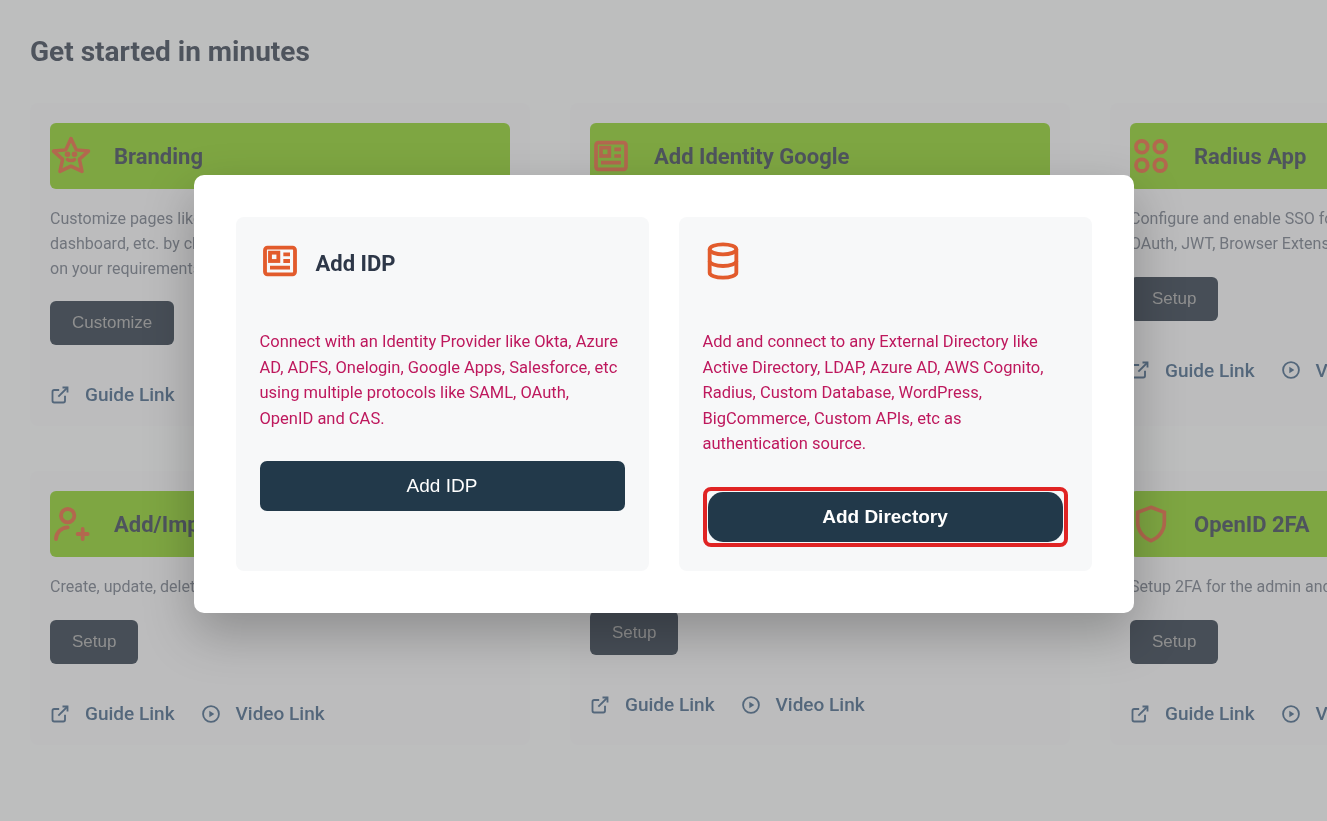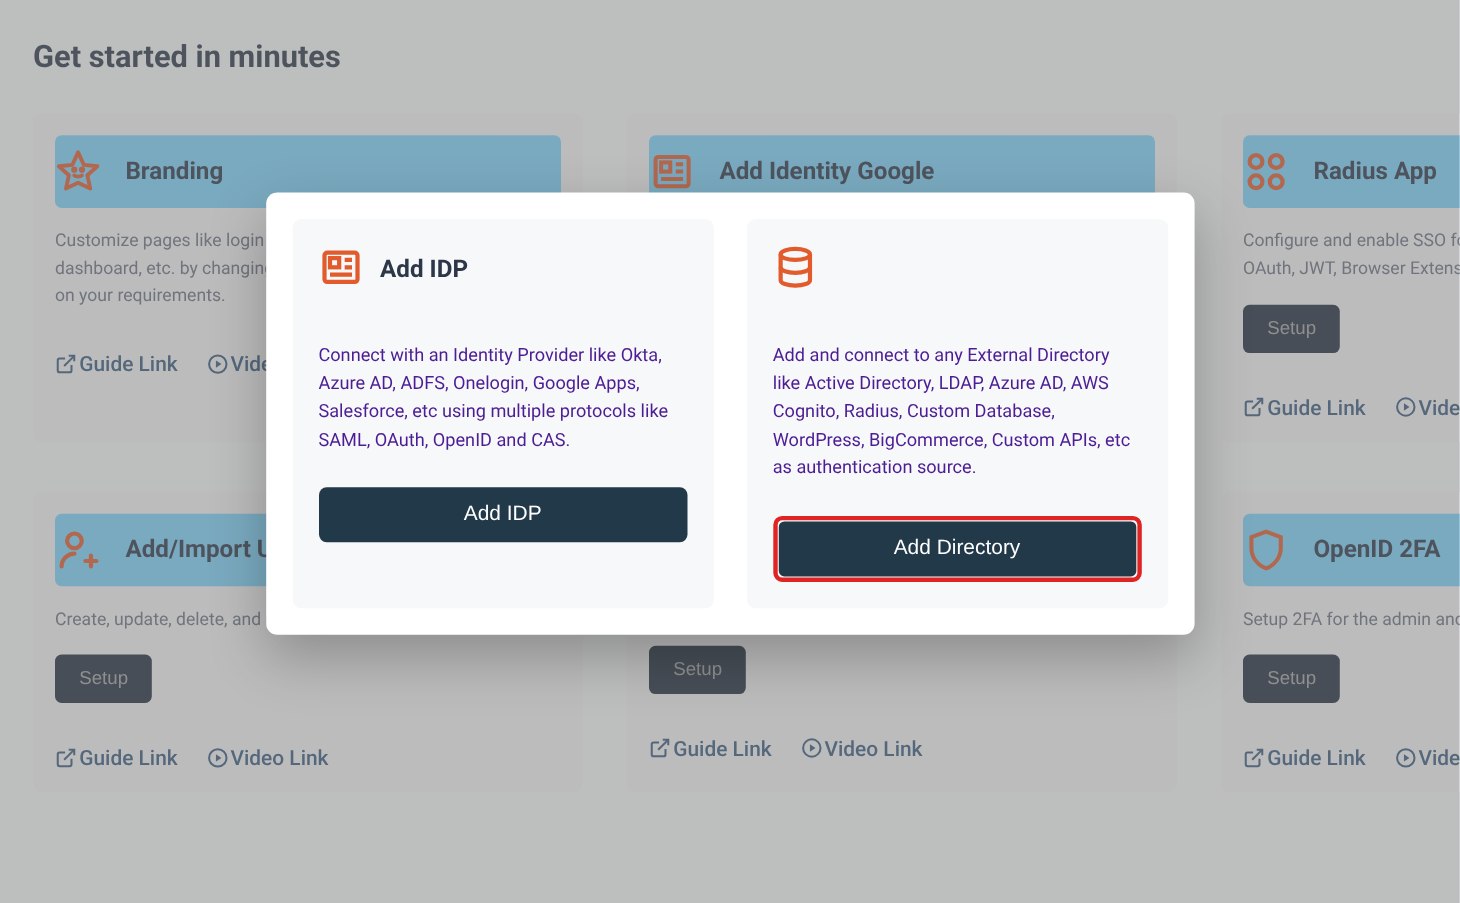--- a/index.html
+++ b/index.html
@@ -31,21 +31,21 @@
   .card {
     background: #f4f5f6;
     border-radius: 8px;
     padding: 20px;
     min-height: 260px;
   }
   .card-header {
     display: flex;
     align-items: center;
     gap: 22px;
-    background: #7dd3fc;
+    background: #84cc16;
     border-radius: 6px;
     padding: 12px 0 12px 0;
     margin-bottom: 18px;
   }
   .card-icon {
     width: 42px;
     height: 42px;
     display: flex;
     align-items: center;
     justify-content: center;
@@ -75,44 +75,44 @@
     display: inline-block;
   }
   .card-links {
     display: flex;
     gap: 26px;
     margin-top: 38px;
   }
   .link {
     display: flex;
     align-items: center;
-    gap: 2px;
+    gap: 15px;
     color: #375a7f;
     font-size: 19px;
     font-weight: 500;
     text-decoration: none;
     cursor: pointer;
   }
   .link svg { flex-shrink: 0; }
 
   
   .overlay {
     position: absolute;
     inset: 0;
     background: rgba(120,120,120,0.45);
     display: flex;
     align-items: flex-start;
     justify-content: center;
   }
   .modal {
     margin-top: 175px;
-    width: 844px;
+    width: 940px;
     background: #fff;
     border-radius: 10px;
-    padding: 24px;
+    padding: 42px;
     display: flex;
     gap: 30px;
     box-shadow: 0 20px 50px rgba(0,0,0,.25);
   }
   .modal-card {
     flex: 1;
     background: #f7f8f9;
     border-radius: 8px;
     padding: 24px;
   }
@@ -122,42 +122,42 @@
     gap: 16px;
     margin-bottom: 20px;
   }
   .modal-card .mtitle {
     font-size: 22px;
     font-weight: 700;
     color: #2d3748;
   }
   .modal-card .mdesc {
     font-size: 16.5px;
-    color: #4c1d95;
+    color: #be185d;
     line-height: 1.55;
     margin-bottom: 30px;
     margin-top: 44px;
   }
   .modal-btn {
     width: 100%;
     background: #22394a;
     color: #fff;
     border: none;
     border-radius: 7px;
     padding: 14px 0;
     font-size: 19px;
     font-weight: 500;
     cursor: pointer;
   }
   .highlight-btn-wrap {
     border: 4px solid #e02424;
     border-radius: 8px;
     padding: 1px;
   }
-  .highlight-btn-wrap .modal-btn { border-radius: 5px; }
+  .highlight-btn-wrap .modal-btn { border-radius: 15px; font-weight: bold; }
 </style>
 </head>
 <body>
 
 <div class="page">
   <h1 class="page-title">Get started in minutes</h1>
 
   <div class="grid">
 
     <div class="card">
@@ -166,20 +166,21 @@
           <svg viewBox="0 0 24 24" width="42" height="42" stroke="#e25b2c" fill="none" stroke-width="2" stroke-linejoin="round">
             <path d="M12 2l3 6.5 7 .7-5.2 4.7 1.5 6.9L12 17.8 5.7 20.8l1.5-6.9L2 9.2l7-.7L12 2z"></path>
             <circle cx="10" cy="11" r="0.6" fill="#e25b2c"></circle>
               <circle cx="14" cy="11" r="0.6" fill="#e25b2c"></circle>
             <path d="M10 14c.8.8 3.2.8 4 0" stroke-linecap="round"></path>
           </svg>
         </span>
         <span class="card-title">Branding</span>
       </div>
       <p class="card-desc">Customize pages like login page, reset password, enduser dashboard, etc. by changing background, Color, Logo, etc. based on your requirements.</p>
+      <button class="card-btn">Customize</button>
       <div class="card-links">
         <a class="link">
           <svg width="20" height="20" viewBox="0 0 24 24" stroke="#375a7f" fill="none" stroke-width="2.2">
               <path d="M15 3h6v6"></path>
               <path d="M10 14L21 3"></path>
               <path d="M18 13v6a2 2 0 0 1-2 2H5a2 2 0 0 1-2-2V8a2 2 0 0 1 2-2h6"></path>
             </svg>
           <span>Guide Link</span>
         </a>
         <a class="link">

